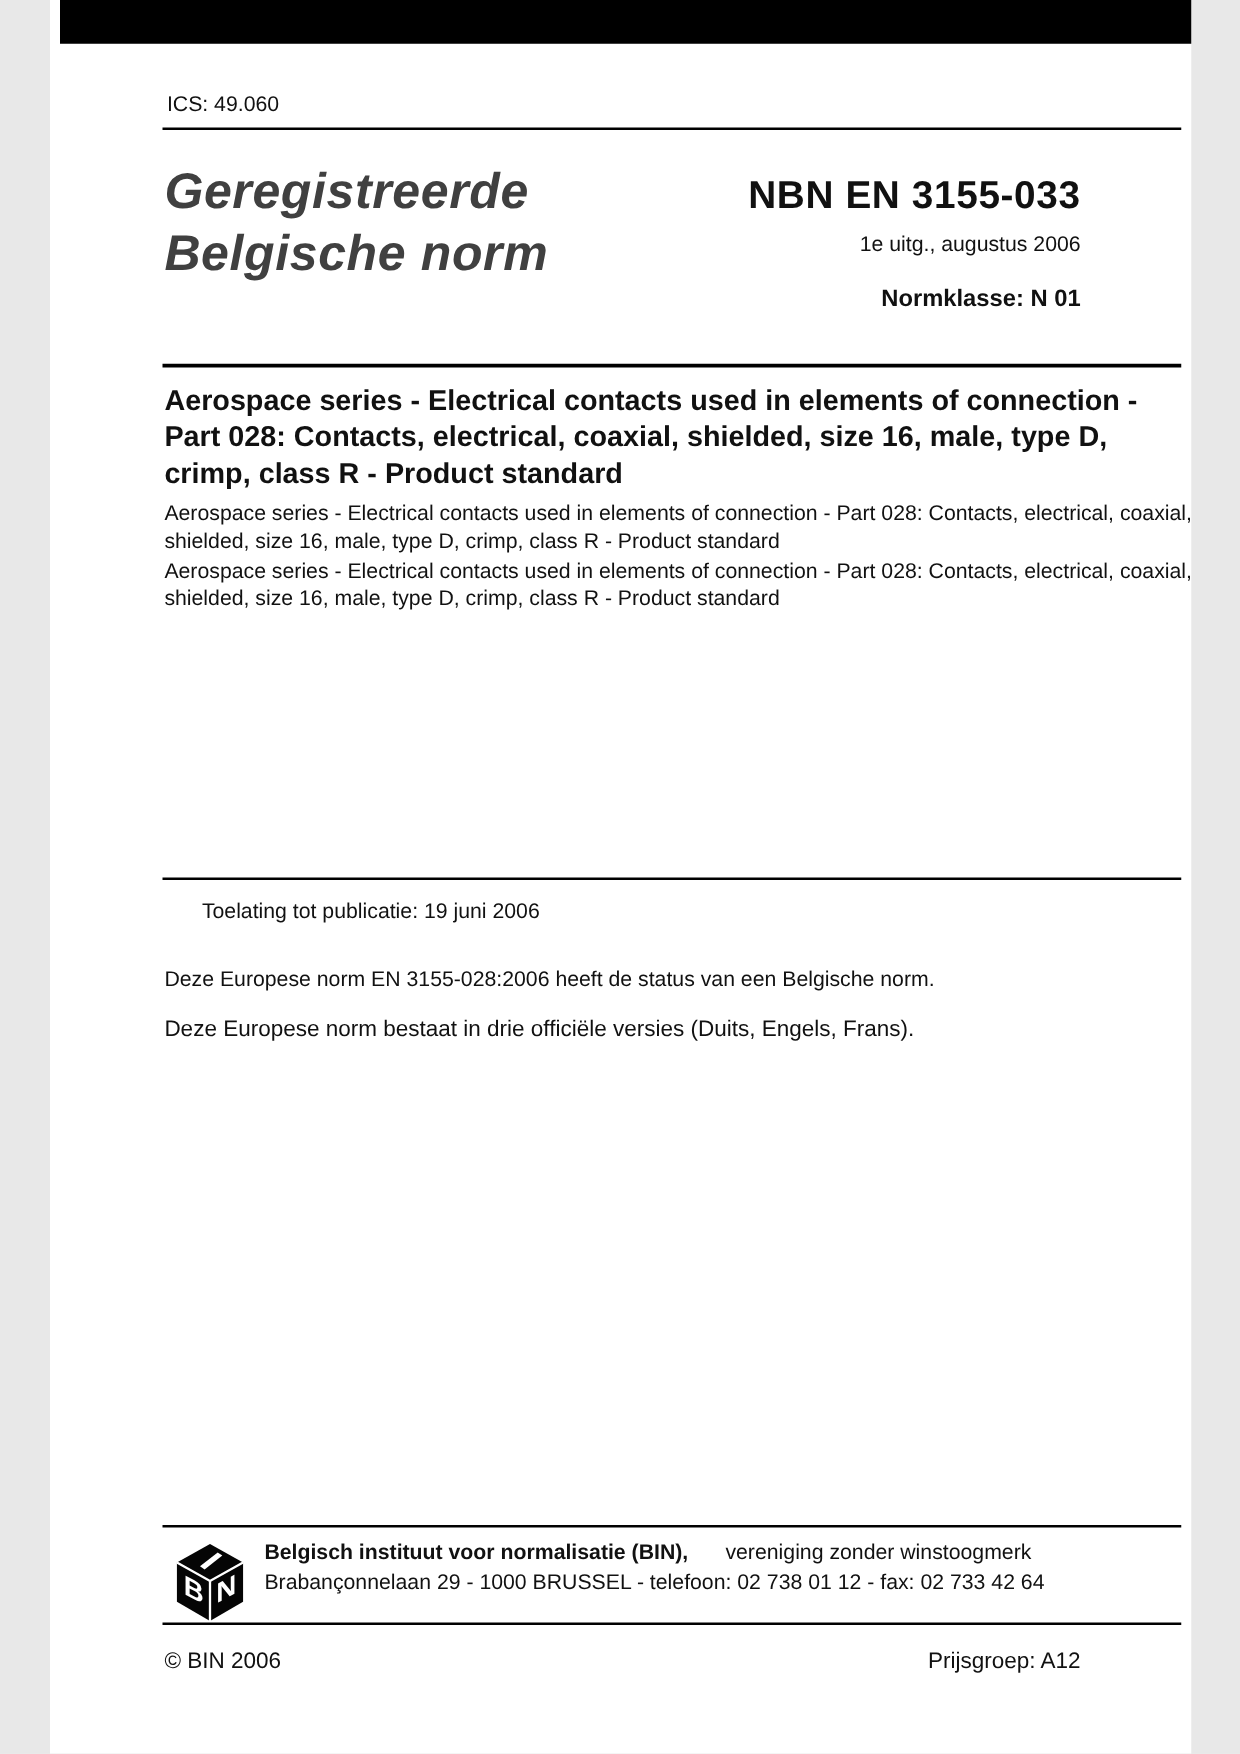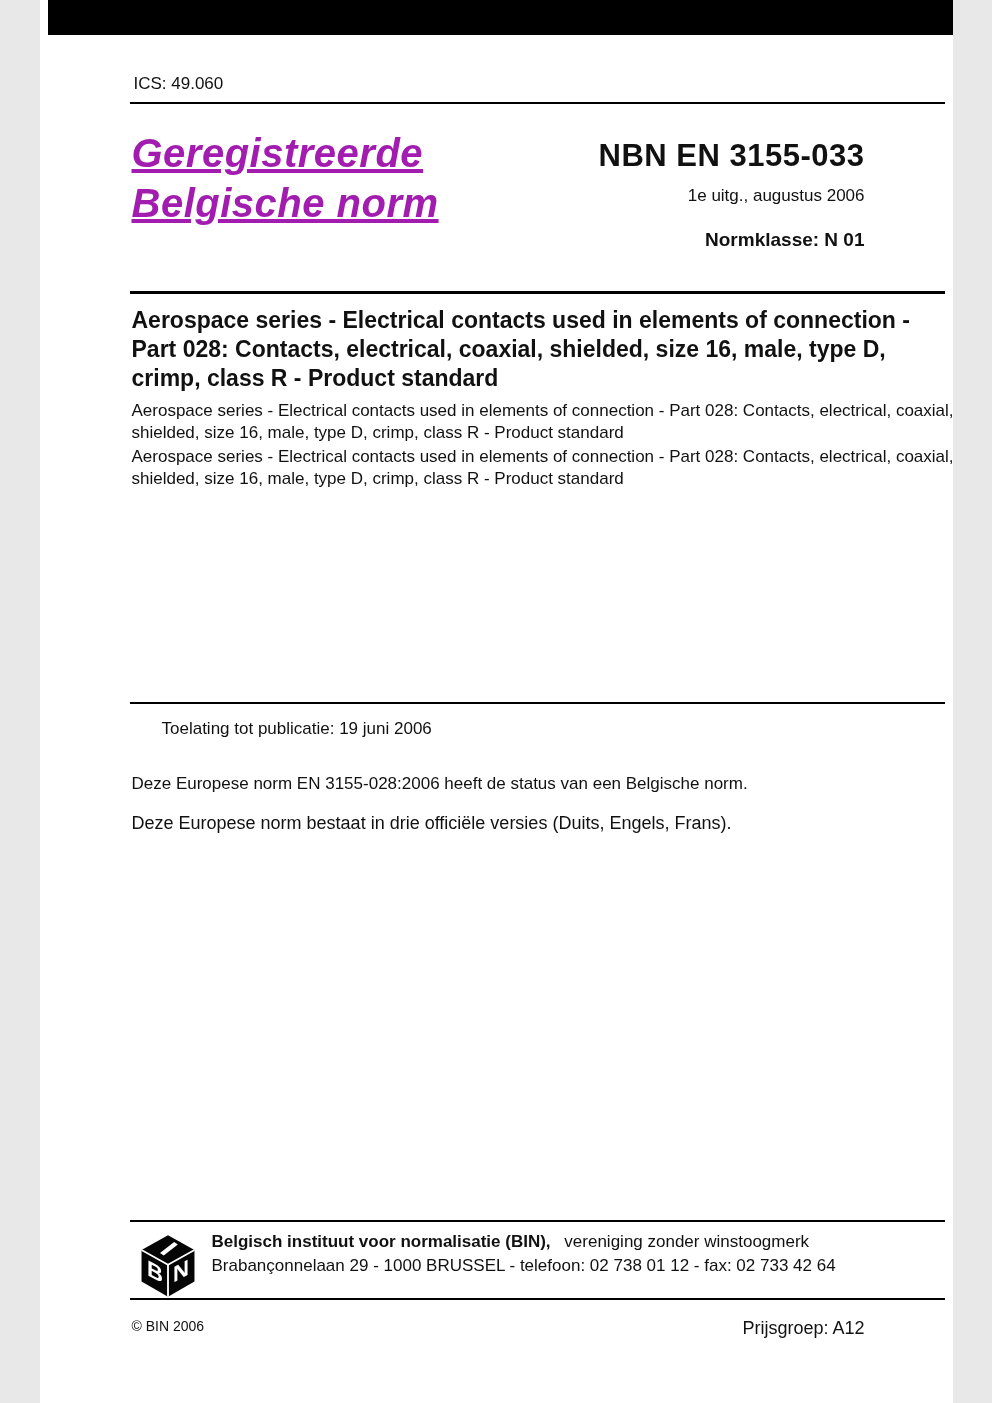--- a/index.html
+++ b/index.html
@@ -12,41 +12,41 @@
   .ics { position:absolute; left:94px; top:74px; font-size:17px; }
   .rule { position:absolute; left:90px; width:815px; background:#000000; height:2px; }
   .rule-1 { top:102px; }
   .rule-2 { top:291px; height:3px; }
   .rule-3 { top:702px; }
   .rule-4 { top:1220px; }
   .rule-5 { top:1298px; }
   .doc-type {
     position:absolute; left:92px; top:128px;
     font-size:40px; line-height:50px; font-weight:bold; font-style:italic;
-    color:#a21caf; letter-spacing:0.5px;text-decoration:underline;
+    color:#404040; letter-spacing:0.5px;
   }
   .norm-number { position:absolute; right:88px; top:138px; font-size:31px; font-weight:bold; letter-spacing:0.5px; }
   .edition { position:absolute; right:88px; top:186px; font-size:17px; }
   .norm-class { position:absolute; right:88px; top:229px; font-size:19px; font-weight:bold; }
   .main-title {
     position:absolute; left:92px; top:306px; width:822px; margin:0;
     font-size:23px; line-height:29px; font-weight:bold;
   }
   .subtitle { position:absolute; left:92px; width:836px; margin:0; font-size:17px; line-height:22px; }
   .subtitle-1 { top:400px; }
   .subtitle-2 { top:446px; }
   .approval { position:absolute; left:92px; top:719px; font-size:17px; font-weight:normal;margin-left:30px; }
   .status-line { position:absolute; left:92px; top:774px; font-size:17px; }
   .versions-line { position:absolute; left:92px; top:813px; font-size:18px; }
   .bin-logo { position:absolute; left:97px; top:1234px; width:62px; height:64px; }
   .footer-text { position:absolute; left:172px; top:1230px; width:750px; font-size:17px; line-height:24px; }
   .footer-line { white-space:nowrap; }
   .bold { font-weight:bold; }
-  .suffix { margin-left:9px; }
-  .copyright { position:absolute; left:92px; top:1318px; font-size:14px; }
+  .suffix { margin-left:25px; }
+  .copyright { position:absolute; left:92px; top:1318px; font-size:18px; }
   .price-group { position:absolute; right:88px; top:1318px; font-size:18px; }
 </style>
 </head>
 <body>
 
 <div class="page">
 
   <div class="top-bar"></div>
 
   <div class="ics">ICS: 49.060</div>

